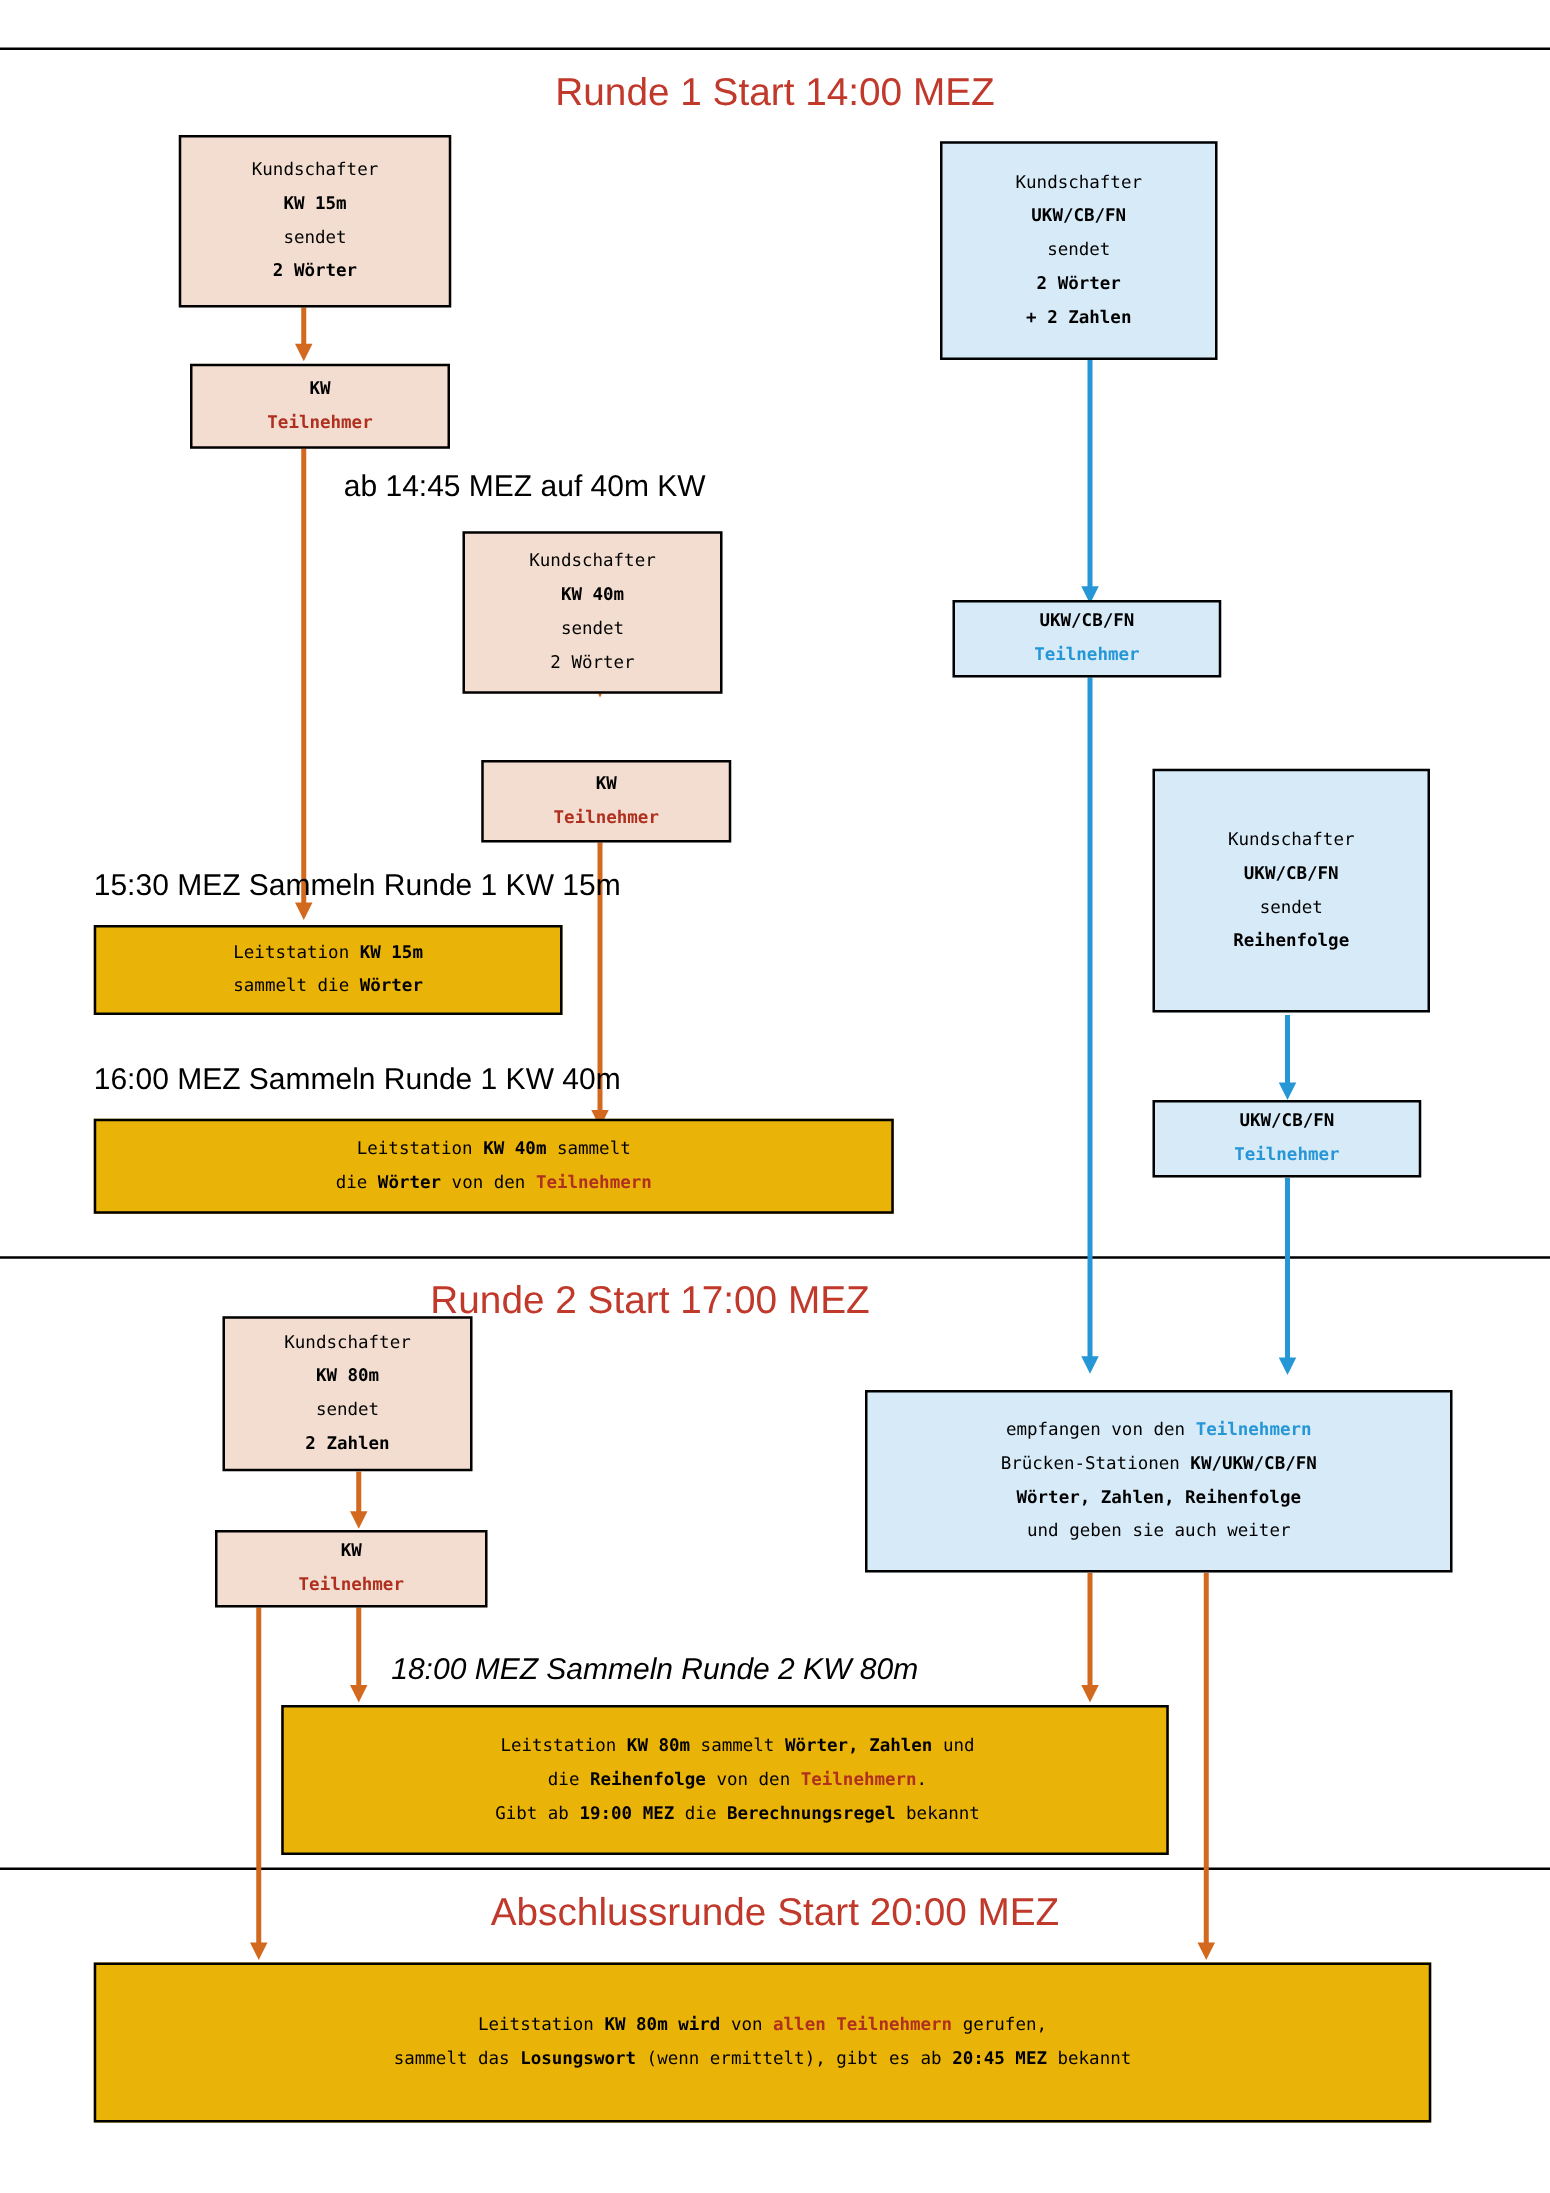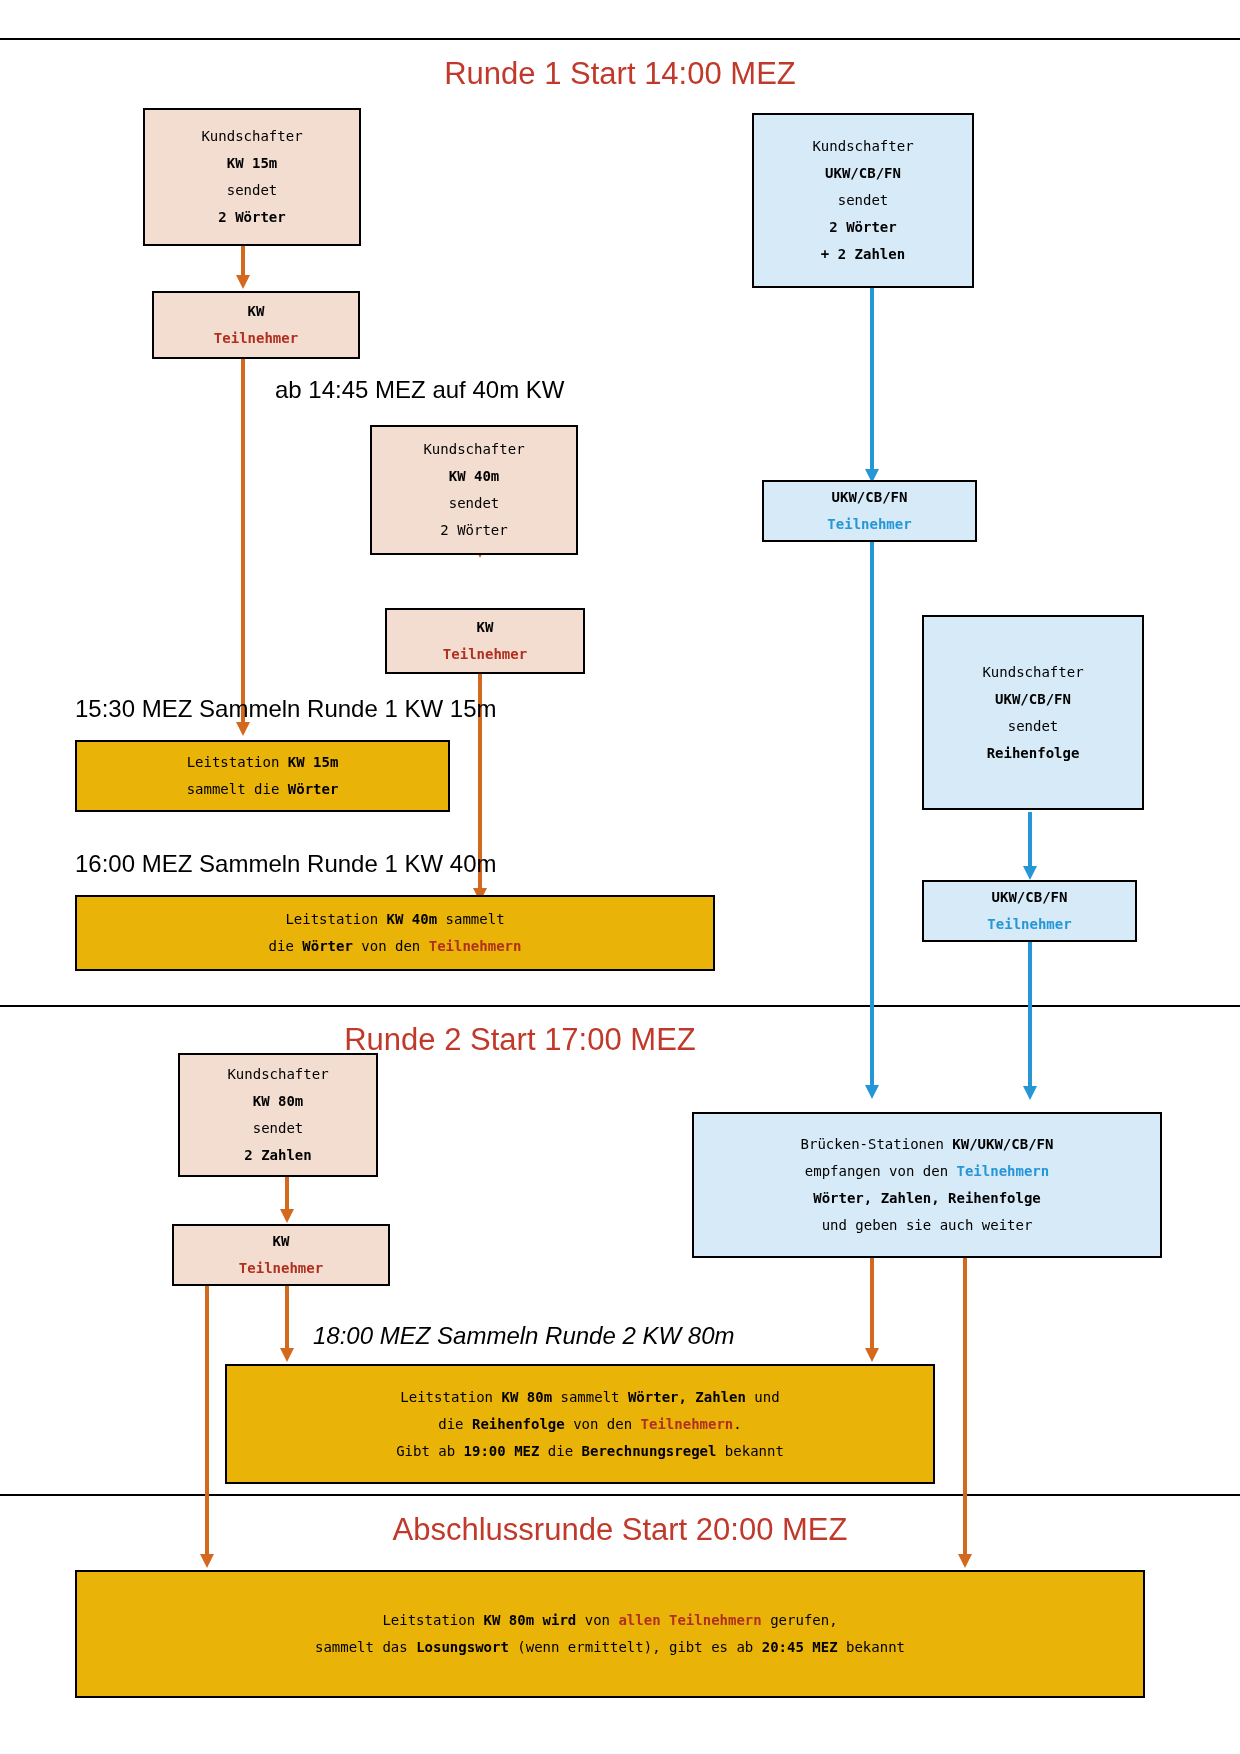--- a/index.html
+++ b/index.html
@@ -244,22 +244,22 @@
     <div class="line">sendet</div>
     <div class="line b">2 Zahlen</div>
   </div>
 
   <div class="box peach" style="left:172px; top:1224px; width:218px; height:62px;">
     <div class="line b">KW</div>
     <div class="line red">Teilnehmer</div>
   </div>
 
   <div class="box blue" style="left:692px; top:1112px; width:470px; height:146px;">
+    <div class="line"><span>empfangen von den </span><span class="cyan">Teilnehmern</span></div>
     <div class="line"><span>Brücken-Stationen </span><span class="b">KW/UKW/CB/FN</span></div>
-    <div class="line"><span>empfangen von den </span><span class="cyan">Teilnehmern</span></div>
     <div class="line b">Wörter, Zahlen, Reihenfolge</div>
     <div class="line">und geben sie auch weiter</div>
   </div>
 
   <div class="label" style="left:313px; top:1322px;font-style:italic;">18:00 MEZ Sammeln Runde 2 KW 80m</div>
 
   <div class="box grey" style="left:225px; top:1364px; width:710px; height:120px;padding-left:28px;">
     <div class="line"><span>Leitstation </span><span class="b">KW 80m</span><span> sammelt </span><span class="b">Wörter, Zahlen</span><span> und</span></div>
     <div class="line"><span>die  </span><span class="b">Reihenfolge</span><span> von den </span><span class="red">Teilnehmern</span><span>.</span></div>
     <div class="line"><span>Gibt ab </span><span class="b">19:00 MEZ</span><span> die </span><span class="b">Berechnungsregel</span><span> bekannt</span></div>

